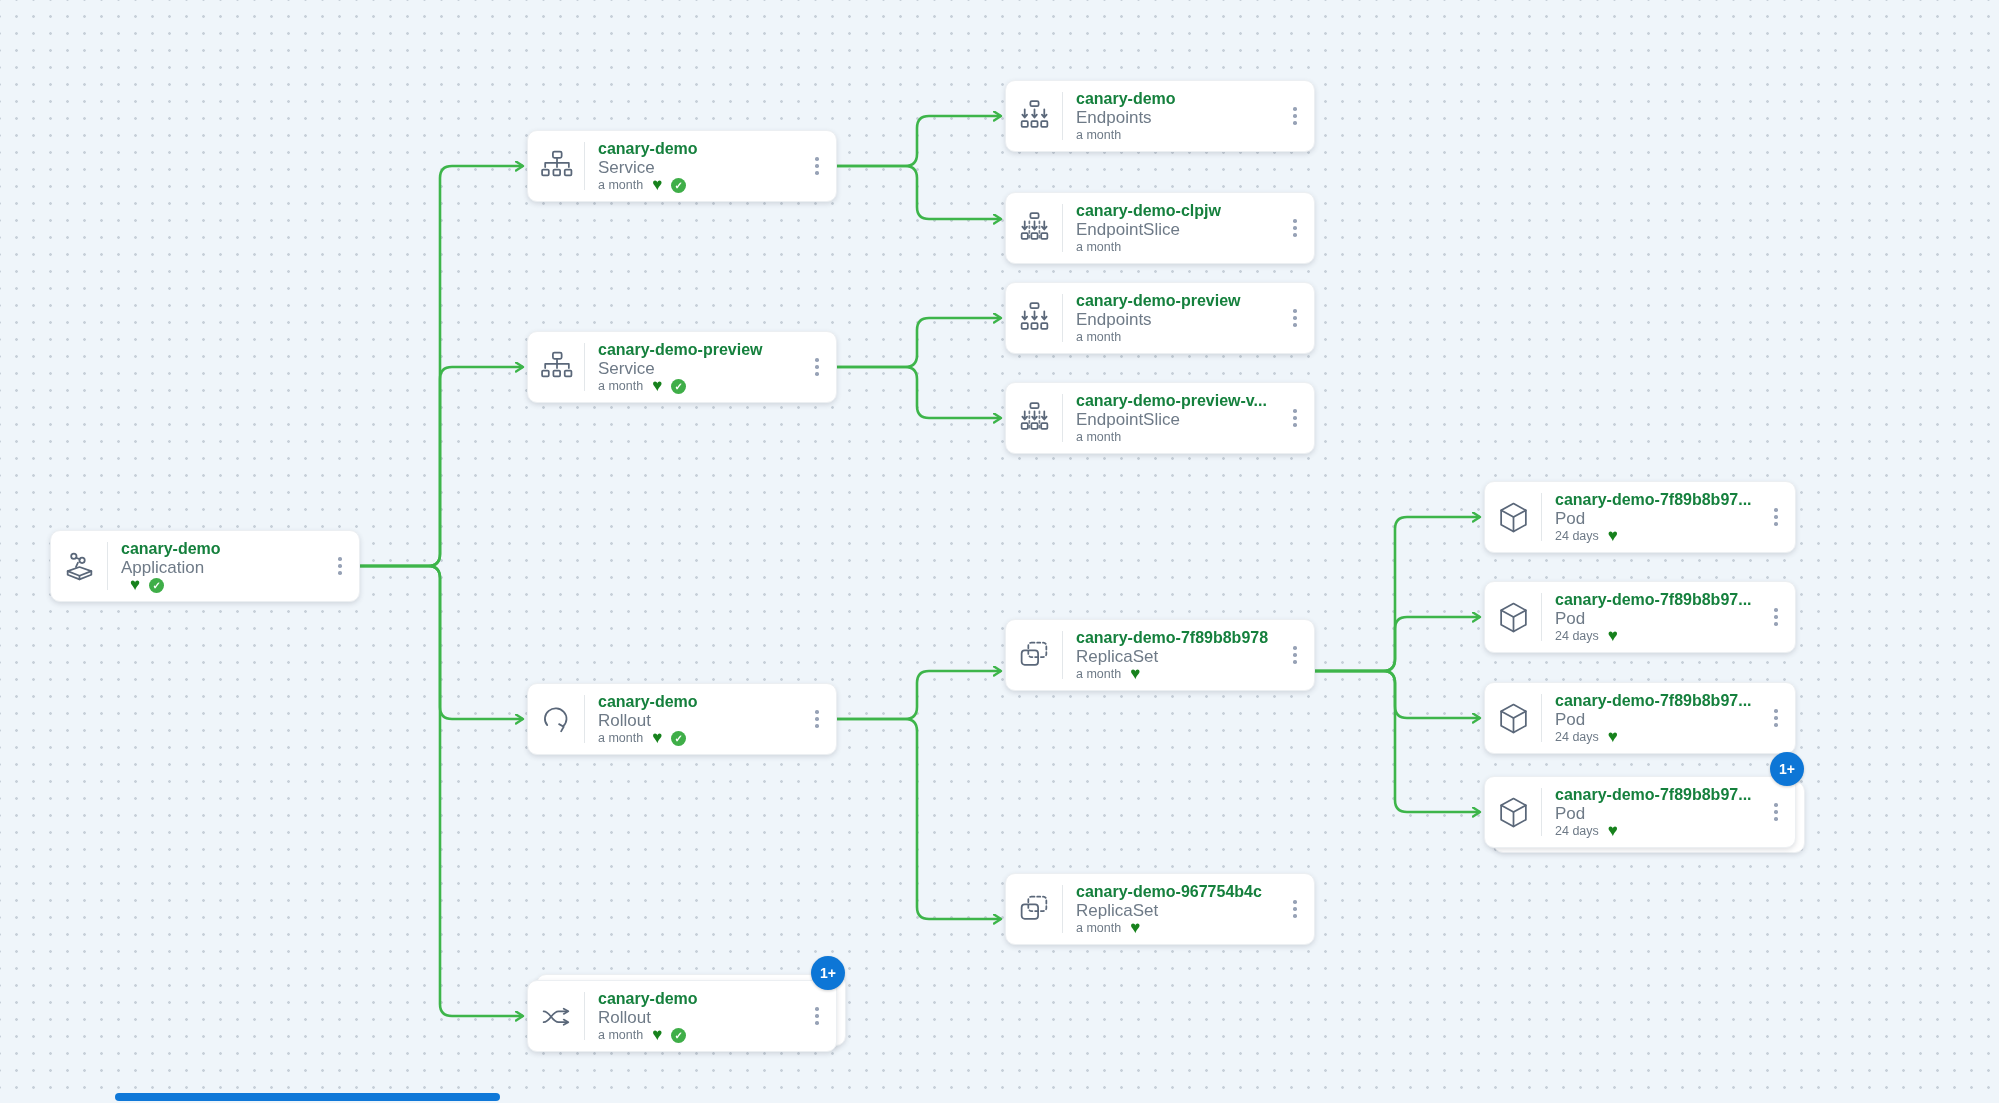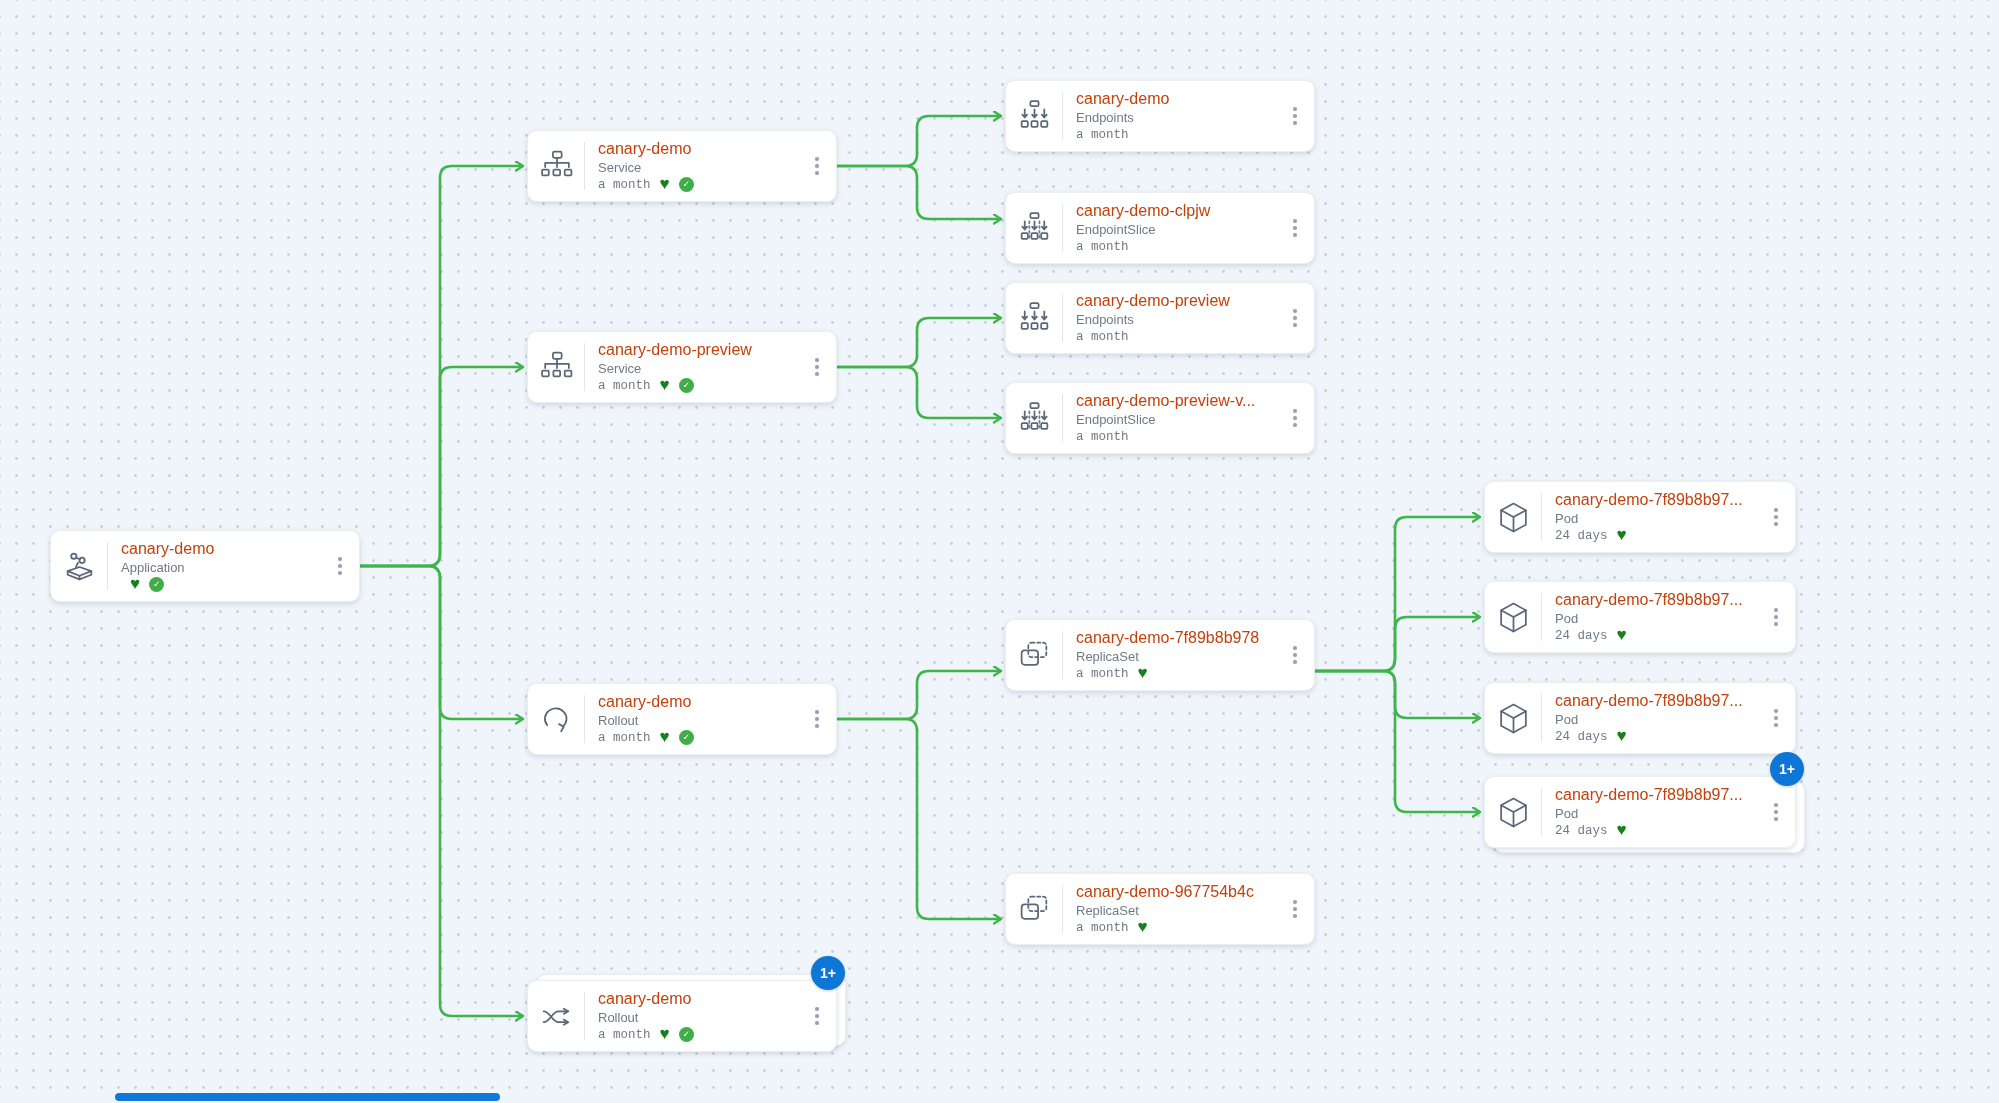--- a/index.html
+++ b/index.html
@@ -14,23 +14,23 @@
   .node{position:absolute;}
   .back{position:absolute;inset:0;background:#fff;border:1px solid #eceff2;border-radius:10px;
         box-shadow:0 2px 5px rgba(55,65,80,.16);}
   .card{position:absolute;inset:0;background:#fff;border:1px solid #eceff2;border-radius:10px;
         box-shadow:0 2px 5px rgba(55,65,80,.16);display:flex;align-items:center;cursor:pointer;}
   .icon-col{width:56px;min-width:56px;display:flex;align-items:center;justify-content:center;}
   .icon-col svg{stroke:#5a6779;fill:none;stroke-width:1.7;stroke-linecap:round;stroke-linejoin:round;}
   .divider{position:absolute;left:56px;top:11px;bottom:11px;width:1px;background:#e3e7ea;}
   .content{display:flex;flex-direction:column;justify-content:center;gap:2px;
            padding-left:14px;min-width:0;flex:1;overflow:hidden;}
-  .title{font-size:16px;font-weight:400;color:#c2410c;white-space:nowrap;overflow:hidden;line-height:19px;}
-  .kind{font-size:13px;color:#6e7a87;line-height:15px;}
-  .meta{font-size:12.5px;color:#6e7a87;line-height:16px;display:flex;align-items:flex-start;gap:9px;min-height:16px;font-family:Liberation Mono, monospace;}
+  .title{font-size:16px;font-weight:700;color:#15803d;white-space:nowrap;overflow:hidden;line-height:19px;}
+  .kind{font-size:17px;color:#6e7a87;line-height:15px;}
+  .meta{font-size:12.5px;color:#6e7a87;line-height:16px;display:flex;align-items:flex-end;gap:9px;min-height:16px;}
   .heart{color:#17821d;font-size:17px;line-height:16px;}
   .synced{width:15px;height:15px;border-radius:50%;background:#3fae48;color:#fff;font-size:10px;
           font-weight:bold;display:inline-flex;align-items:center;justify-content:center;line-height:1;}
   .kebab{position:absolute;right:10px;top:50%;transform:translateY(-50%);width:18px;height:28px;
          display:flex;flex-direction:column;align-items:center;justify-content:center;gap:3.5px;cursor:pointer;}
   .kebab i{width:3.5px;height:3.5px;border-radius:50%;background:#97a2b6;display:block;}
   .badge{position:absolute;top:-24px;right:-8px;width:34px;height:34px;border-radius:50%;
          background:#0d76d6;color:#fff;font-size:14px;font-weight:bold;display:flex;
          align-items:center;justify-content:center;cursor:pointer;box-shadow:0 1px 3px rgba(0,0,0,.2);}
   .hscroll{position:absolute;left:115px;bottom:2px;width:385px;height:8px;border-radius:4px;

